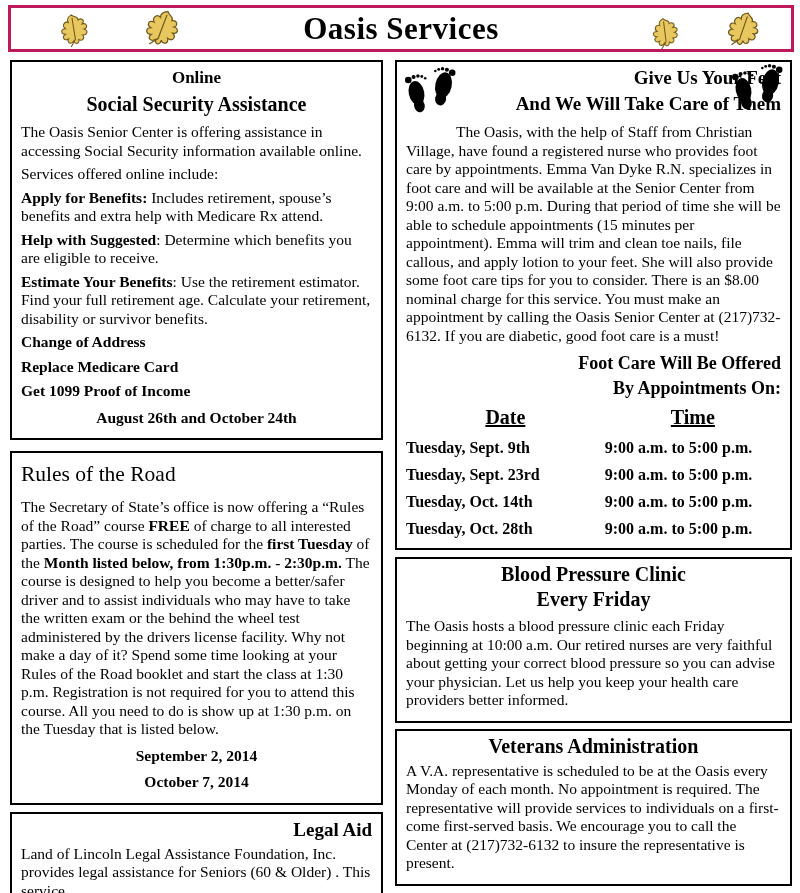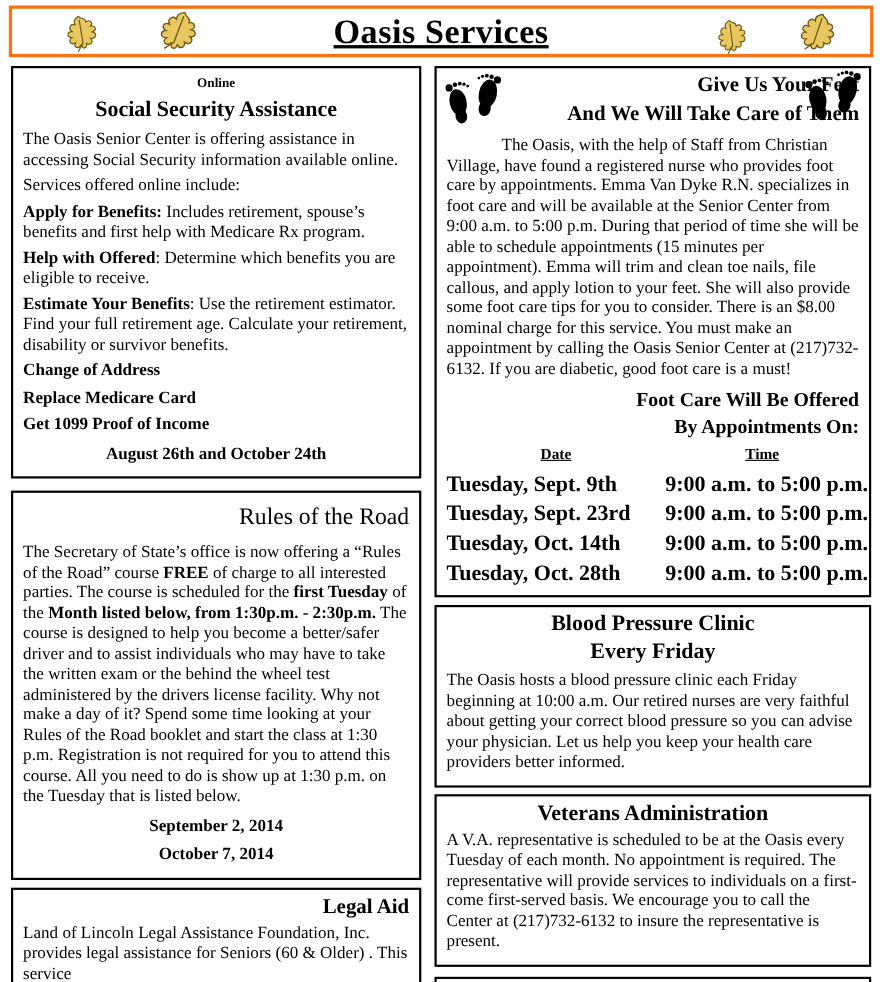--- a/index.html
+++ b/index.html
@@ -1,18 +1,18 @@
 <!DOCTYPE html>
 <html><head>
 <meta charset="utf-8">
 <style>
   html,body{margin:0;padding:0;background:#fff;}
   body{width:800px;height:893px;position:relative;overflow:hidden;
        font-family:"Liberation Serif","DejaVu Serif",serif;color:#000;}
-  .masthead{position:relative;margin:5px 6px 0 8px;height:41px;border:3px solid #f97316;text-decoration:underline;}
+  .masthead{position:relative;margin:5px 6px 0 8px;height:41px;border:3px solid #be185d;}
   .masthead h1{margin:0;font-size:31px;font-weight:bold;text-align:center;line-height:41px;letter-spacing:.5px;}
   .leaf{position:absolute;}
   .leaf svg{display:block;width:100%;height:100%;}
   .leaf1{left:38px;top:4px;width:52px;height:36px;transform:rotate(-14deg);}
   .leaf2{left:124px;top:0px;width:56px;height:42px;transform:rotate(16deg);}
   .leaf3{left:630px;top:8px;width:50px;height:34px;transform:rotate(-12deg);}
   .leaf4{left:706px;top:2px;width:54px;height:40px;transform:rotate(14deg);}
 
   .columns{display:flex;gap:12px;margin:8px 8px 0 10px;align-items:flex-start;}
   .col-left{width:373px;flex:none;}
@@ -21,37 +21,37 @@
 
   #box-online{min-height:335px;}
   #box-rules{margin-top:11px;min-height:286px;}
   #box-legal{margin-top:7px;min-height:193px;}
   #box-feet{min-height:449px;position:relative;}
   #box-bp{margin-top:7px;min-height:126px;}
   #box-va{margin-top:6px;min-height:118px;}
   #box-hearing{margin-top:9px;min-height:93px;}
 
   p{font-size:15.5px;line-height:18.5px;margin:0 0 5px;}
-  .h17{font-size:12px;font-weight:bold;text-align:center;margin:2px 0 5px;}
+  .h17{font-size:17px;font-weight:bold;text-align:center;margin:2px 0 5px;}
   .h20{font-size:20px;font-weight:bold;text-align:center;margin:0 0 7px;}
   .h19{font-size:19px;font-weight:bold;text-align:right;margin:1px 0 4px;}
-  .h-rules{font-size:21.5px;font-weight:normal;text-align:right;margin:5px 0 11px;}
+  .h-rules{font-size:21.5px;font-weight:normal;text-align:left;margin:5px 0 11px;}
   .bold-line{font-weight:bold;margin:0 0 6px;}
   .date-line{font-weight:bold;text-align:center;font-size:15.5px;margin:8px 0 5px;}
   .indent{text-indent:50px;}
 
   .feet-icon{position:absolute;width:56px;height:52px;}
   .feet-icon svg{display:block;width:100%;height:100%;}
   .feet-left{left:5px;top:4px;}
   .feet-right{right:5px;top:1px;}
 
   .sched{display:grid;grid-template-columns:53% 47%;margin-top:4px;}
-  .sched-h{font-weight:bold;font-size:14px;text-align:center;margin:3px 0 5px;}
+  .sched-h{font-weight:bold;font-size:20px;text-align:center;margin:3px 0 5px;}
   .sched-h span{text-decoration:underline;}
-  .sched-cell{font-weight:bold;font-size:20px;line-height:27px;white-space:nowrap;}
+  .sched-cell{font-weight:bold;font-size:16px;line-height:27px;white-space:nowrap;}
 </style>
 </head>
 <body>
 
 <svg width="0" height="0" style="position:absolute" aria-hidden="true">
   <defs>
     <symbol id="oakleaf" viewBox="0 0 60 60">
       <path d="M30 4 C33 10 40 8 39 15 C46 12 50 19 44 23 C52 23 53 31 45 32 C52 36 48 44 40 41 C44 48 36 52 32 46 C33 54 24 55 24 47 C18 53 11 48 16 42 C8 44 5 36 13 33 C5 31 7 22 15 24 C10 18 16 11 22 15 C20 8 27 5 30 4 Z" fill="#E9C75F" stroke="#6F5A1C" stroke-width="1.8"></path>
       <path d="M30 9 L27 45 L17 56" stroke="#6F5A1C" stroke-width="1.8" fill="none"></path>
     </symbol>
@@ -104,22 +104,22 @@
 
   <div class="columns">
 
     <div class="col-left">
 
       <section class="box" id="box-online">
         <h2 class="h17">Online</h2>
         <h2 class="h20">Social Security Assistance</h2>
         <p>The Oasis Senior Center is offering assistance in accessing Social Security information available online.</p>
         <p>Services offered online include:</p>
-        <p><b>Apply for Benefits:</b><span>  Includes retirement, spouse’s  benefits and first help with Medicare Rx program.</span></p>
-        <p><b>Help with Offered</b><span>:  Determine which benefits you are eligible to receive.</span></p>
+        <p><b>Apply for Benefits:</b><span>  Includes retirement, spouse’s  benefits and extra help with Medicare Rx attend.</span></p>
+        <p><b>Help with Suggested</b><span>:  Determine which benefits you are eligible to receive.</span></p>
         <p><b>Estimate Your Benefits</b><span>:  Use the retirement estimator. Find your full retirement age.  Calculate your retirement, disability or survivor benefits.</span></p>
         <p class="bold-line">Change of Address</p>
         <p class="bold-line">Replace Medicare Card</p>
         <p class="bold-line">Get 1099 Proof of  Income</p>
         <p class="date-line">August 26th and October 24th</p>
       </section>
 
       <section class="box" id="box-rules">
         <h2 class="h-rules">Rules of the Road</h2>
         <p><span>The Secretary of State’s office is now offering a “Rules of the Road” course </span><b>FREE</b><span> of charge to all interested parties. The course is scheduled for the </span><b>first Tuesday</b><span> of the </span><b>Month listed below, from 1:30p.m. - 2:30p.m.</b><span>  The course is designed to help you become a better/safer driver and to assist individuals who may have to take the written exam or the behind the wheel test administered by the drivers license facility.  Why not make a day of it?  Spend some time looking at your Rules of the Road  booklet and start the class at 1:30 p.m.   Registration is not required for you to attend this course.  All you need to do is show up at 1:30 p.m. on the Tuesday that is listed below.</span></p>
@@ -168,21 +168,21 @@
       </section>
 
       <section class="box" id="box-bp">
         <h2 class="h20" style="margin-bottom:2px;">Blood Pressure Clinic</h2>
         <h2 class="h20" style="margin-bottom:6px;">Every Friday</h2>
         <p>The Oasis hosts a blood pressure clinic each Friday beginning at 10:00 a.m.  Our retired nurses are very faithful about getting your correct blood pressure so you can advise your physician.  Let us help you keep your health care providers better informed.</p>
       </section>
 
       <section class="box" id="box-va">
         <h2 class="h20" style="margin-bottom:4px;">Veterans Administration</h2>
-        <p>A V.A. representative is scheduled to be at the Oasis every Tuesday of each month.  No appointment is required. The representative will provide services to individuals on a first- come first-served basis.  We encourage you to call the Center at (217)732-6132 to insure the representative is present.</p>
+        <p>A V.A. representative is scheduled to be at the Oasis every Monday of each month.  No appointment is required. The representative will provide services to individuals on a first- come first-served basis.  We encourage you to call the Center at (217)732-6132 to insure the representative is present.</p>
       </section>
 
       <section class="box" id="box-hearing">
         
         
       </section>
 
     </div>
   </div>
 </div>

